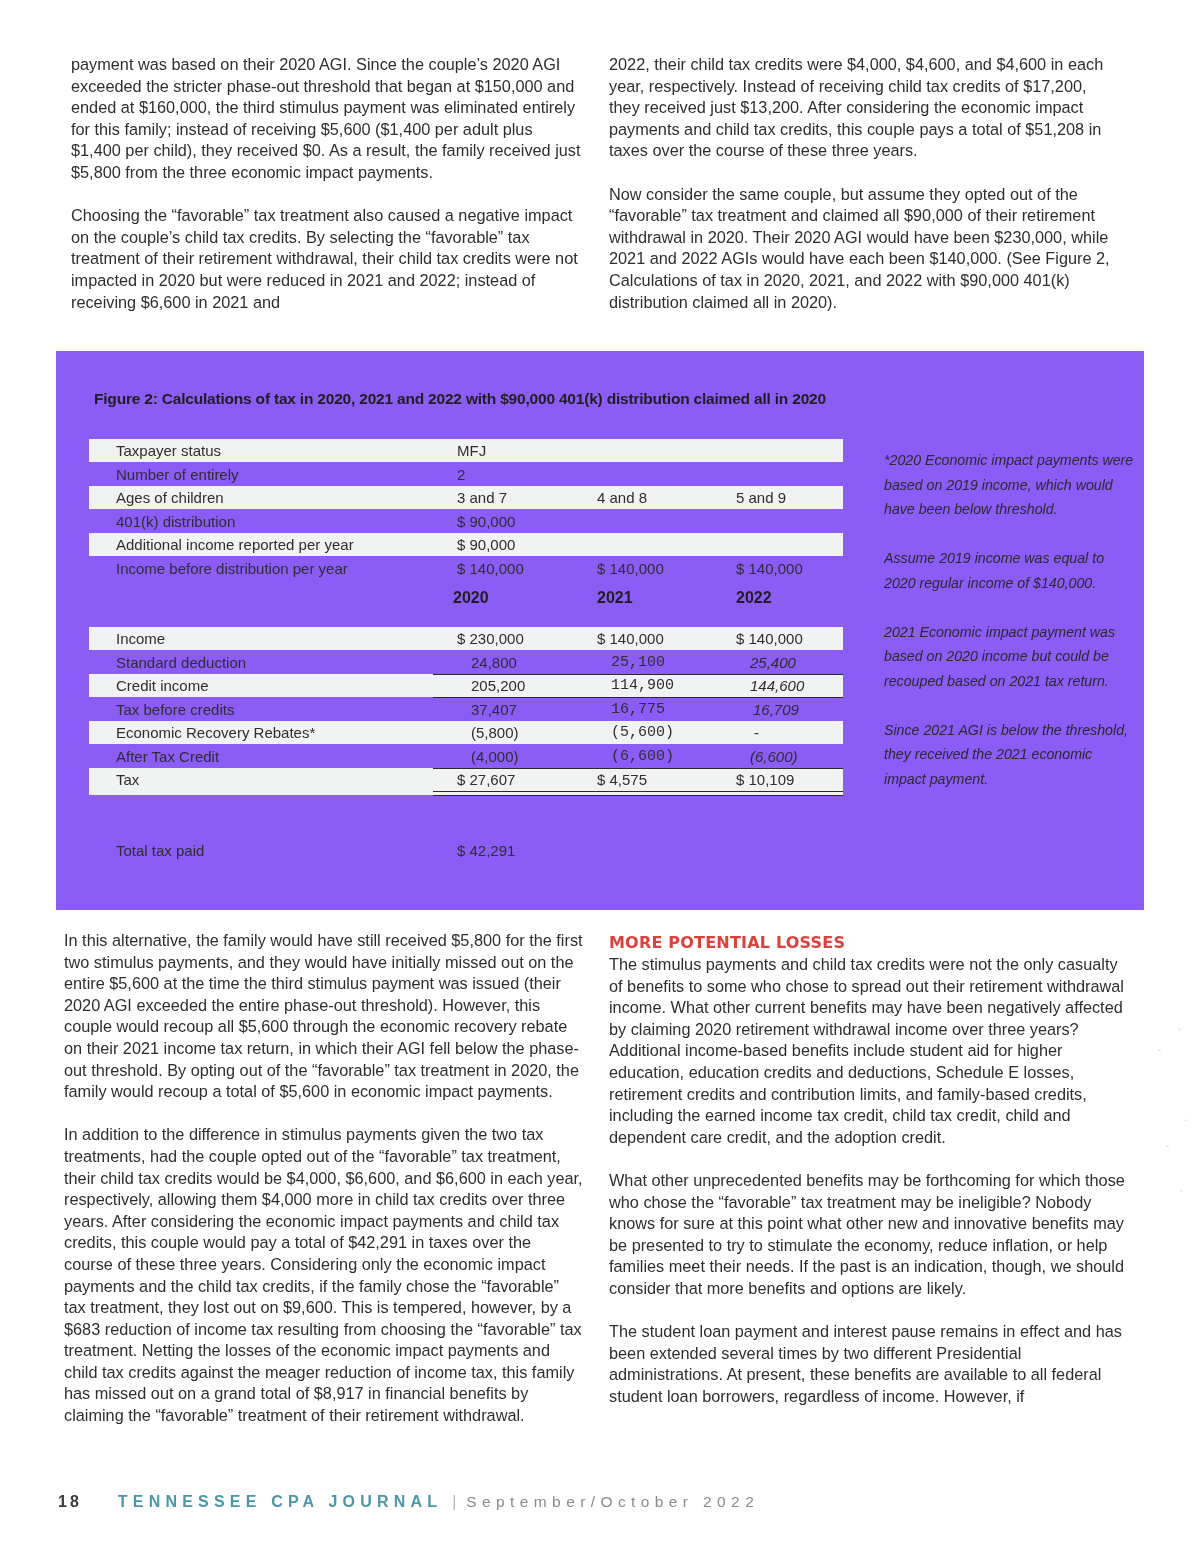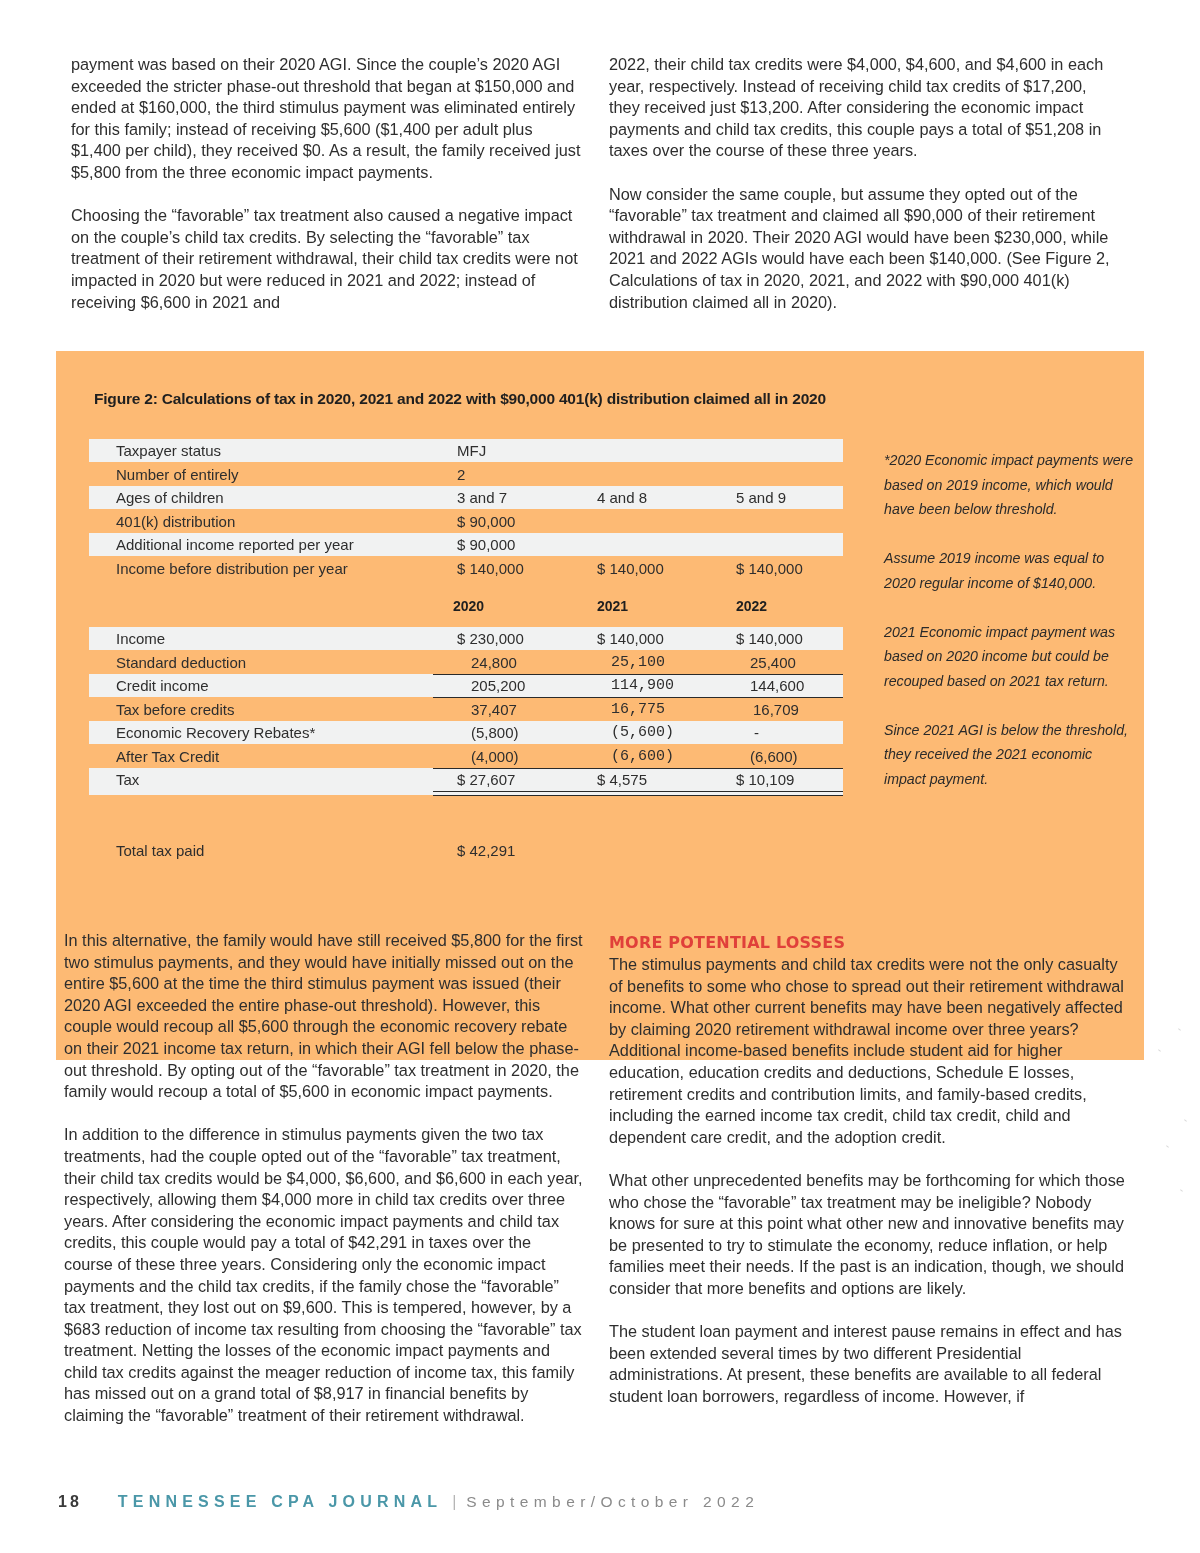--- a/index.html
+++ b/index.html
@@ -19,40 +19,40 @@
   #bot-right { left: 609px; top: 932px; width: 520px; }
 
   .section-heading {
     color: #e0403a; font-weight: 900; font-size: 16px; letter-spacing: 0.2px;
     font-family: "DejaVu Sans", sans-serif; text-transform: uppercase;
     line-height: 22px; margin: 0;
   }
 
   
   #figure {
-    position: absolute; left: 56px; top: 351px; width: 1088px; height: 709px;
-    background: #fdba74;
+    position: absolute; left: 56px; top: 351px; width: 1088px; height: 559px;
+    background: #8b5cf6;
   }
   #fig-title {
     position: absolute; left: 38px; top: 39px; font-weight: bold; font-size: 15.5px;
     color: #1f1f1f; letter-spacing: -0.2px;
   }
   .trow {
     position: absolute; left: 33px; width: 754px; height: 23.4px;
     font-size: 15px; line-height: 23.4px; color: #2e2e2e;
   }
   .trow.shade { background: #f1f2f2; }
   .trow .lab { position: absolute; left: 27px; top: 0; white-space: nowrap; }
   .trow .c1 { position: absolute; left: 368px; top: 0; white-space: nowrap; }
   .trow .c2 { position: absolute; left: 508px; top: 0; white-space: nowrap; }
   .trow .c3 { position: absolute; left: 647px; top: 0; white-space: nowrap; }
   .ind1 { padding-left: 14px; }
   .ind2 { padding-left: 14px; font-family: Liberation Mono, monospace; }
-  .ind3 { padding-left: 14px; }
-  .hdr { position: absolute; font-weight: bold; font-size: 14px; color: #1f1f1f; top: 247px; }
+  .ind3 { padding-left: 14px; font-style: italic; }
+  .hdr { position: absolute; font-weight: bold; font-size: 16px; color: #1f1f1f; top: 238px; }
   .rule { position: absolute; height: 1.3px; background: #2a2a2a; }
 
   #notes {
     position: absolute; left: 828px; top: 97px; width: 250px;
     font-style: italic; font-size: 14.2px; line-height: 24.5px; color: #2a2a2a;
   }
   #notes p { margin: 0 0 24.5px 0; }
 
   
   #footer {

